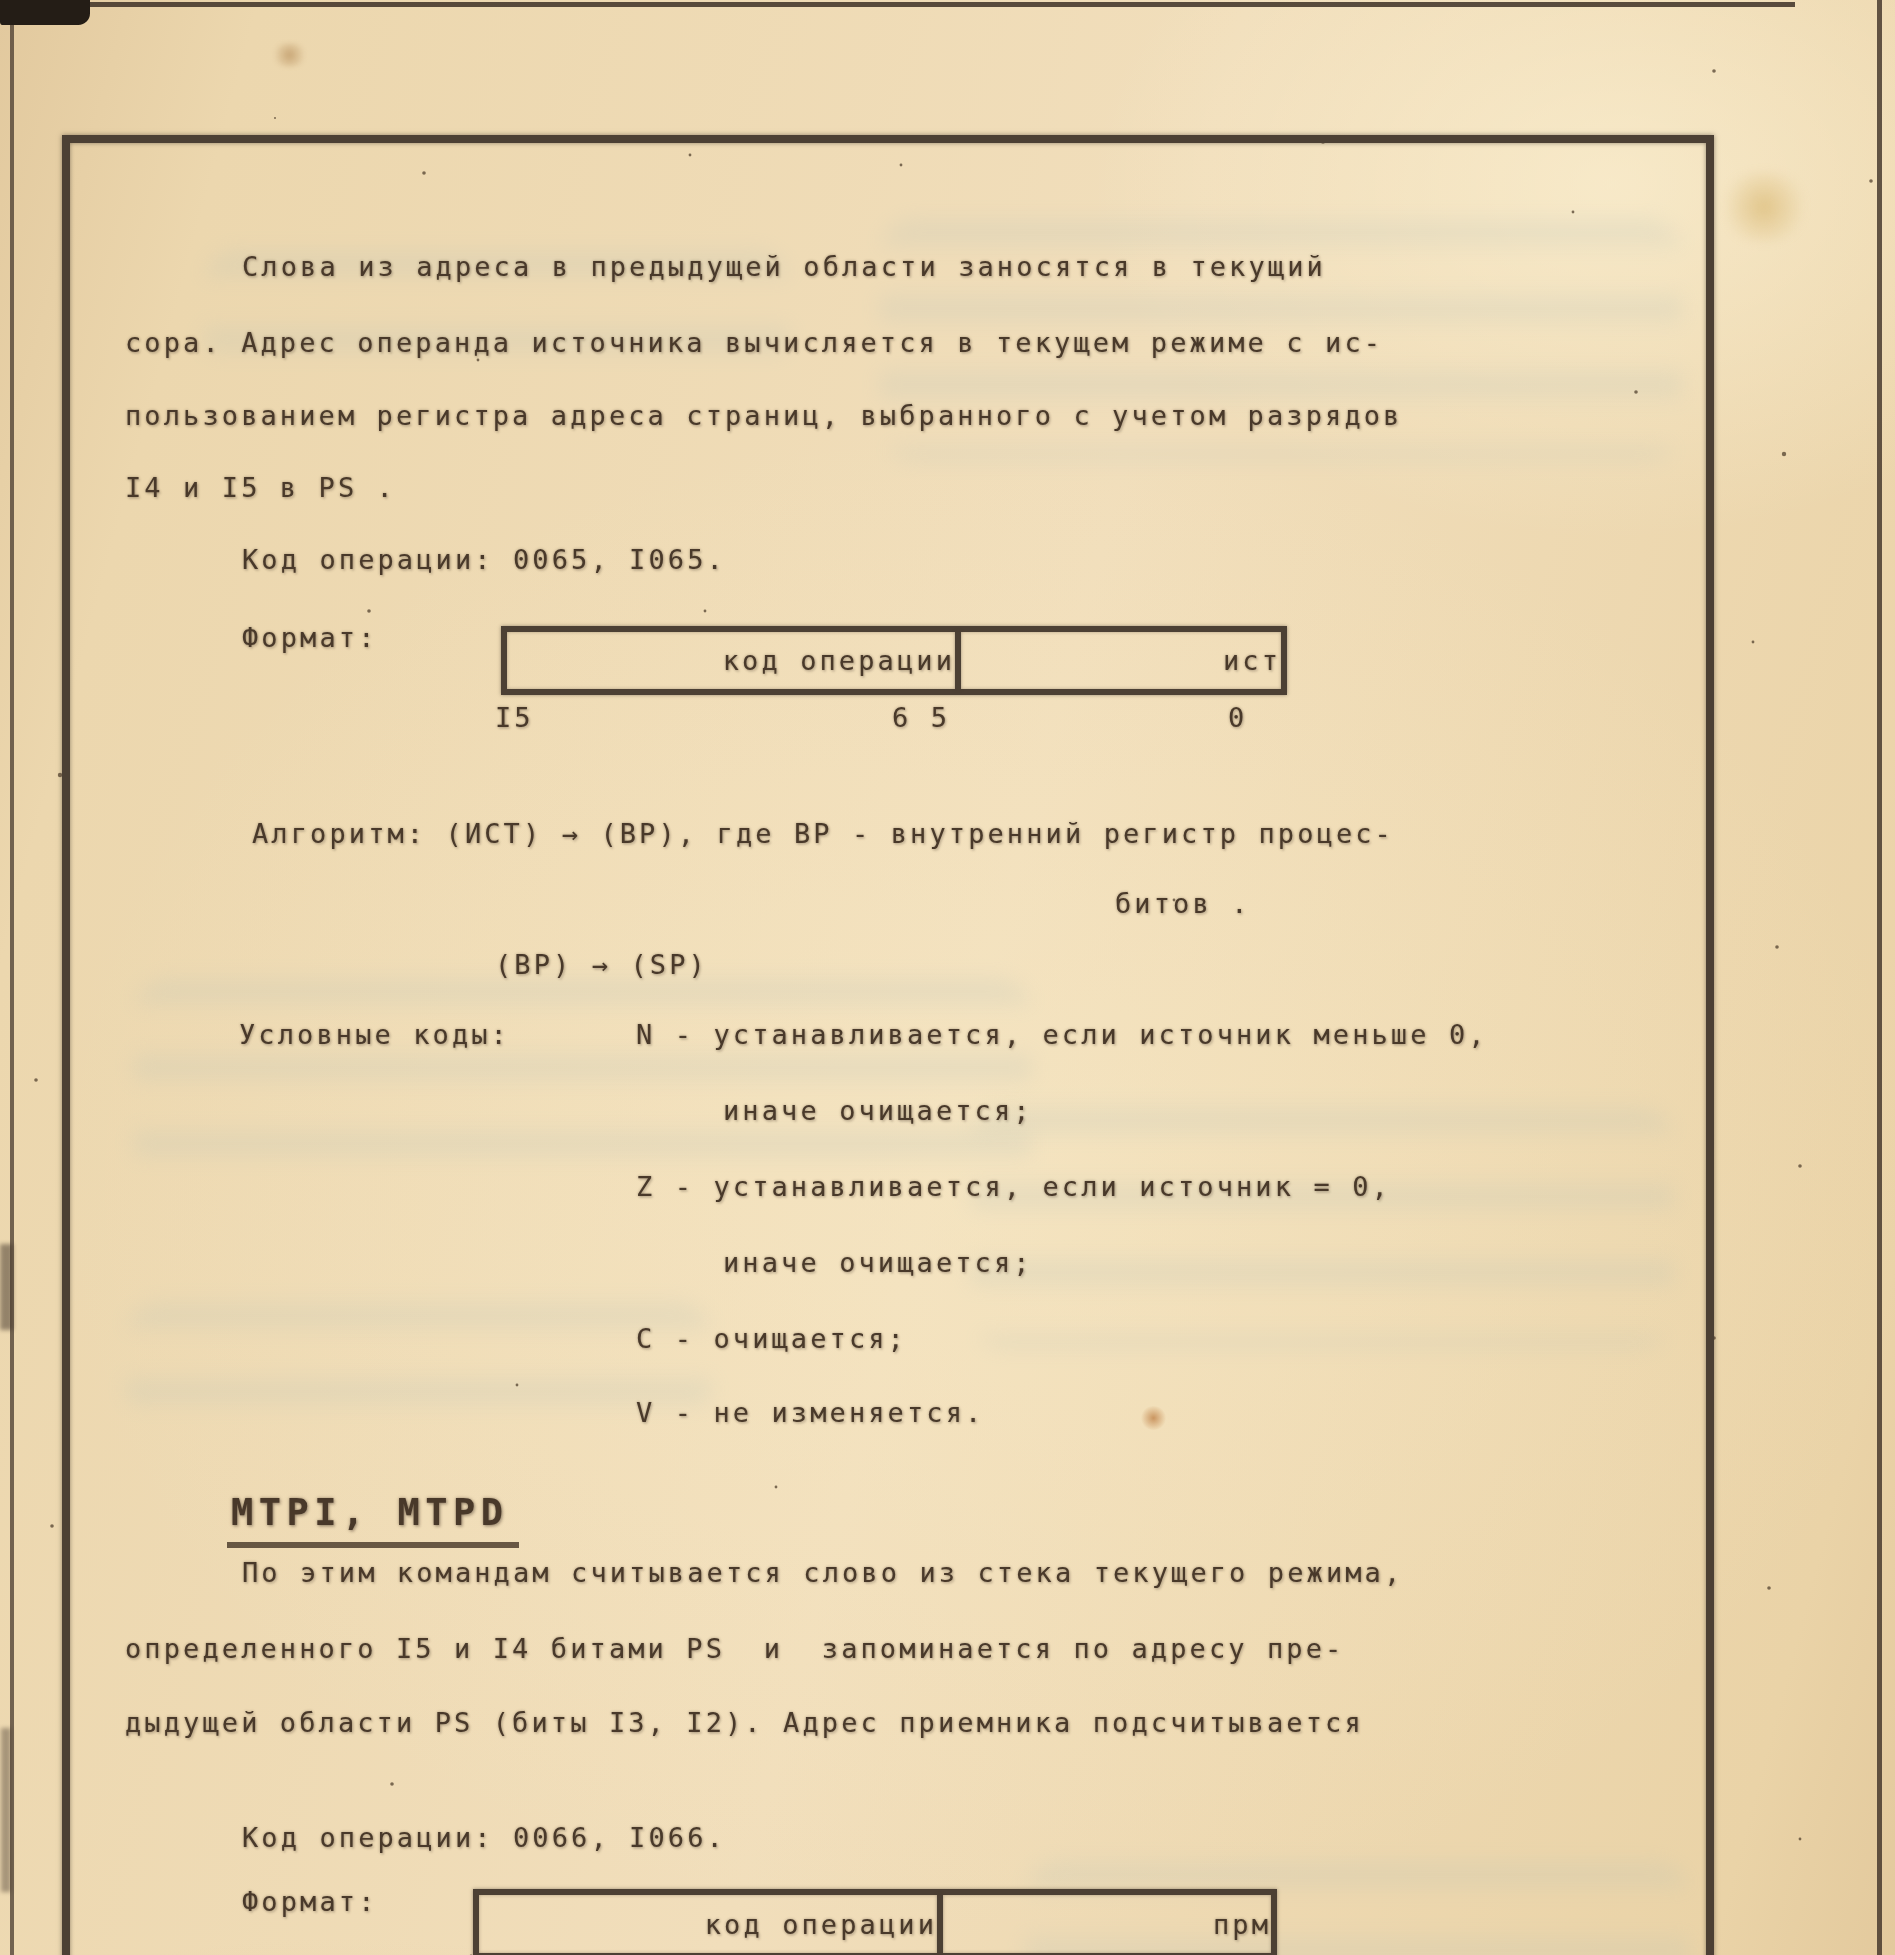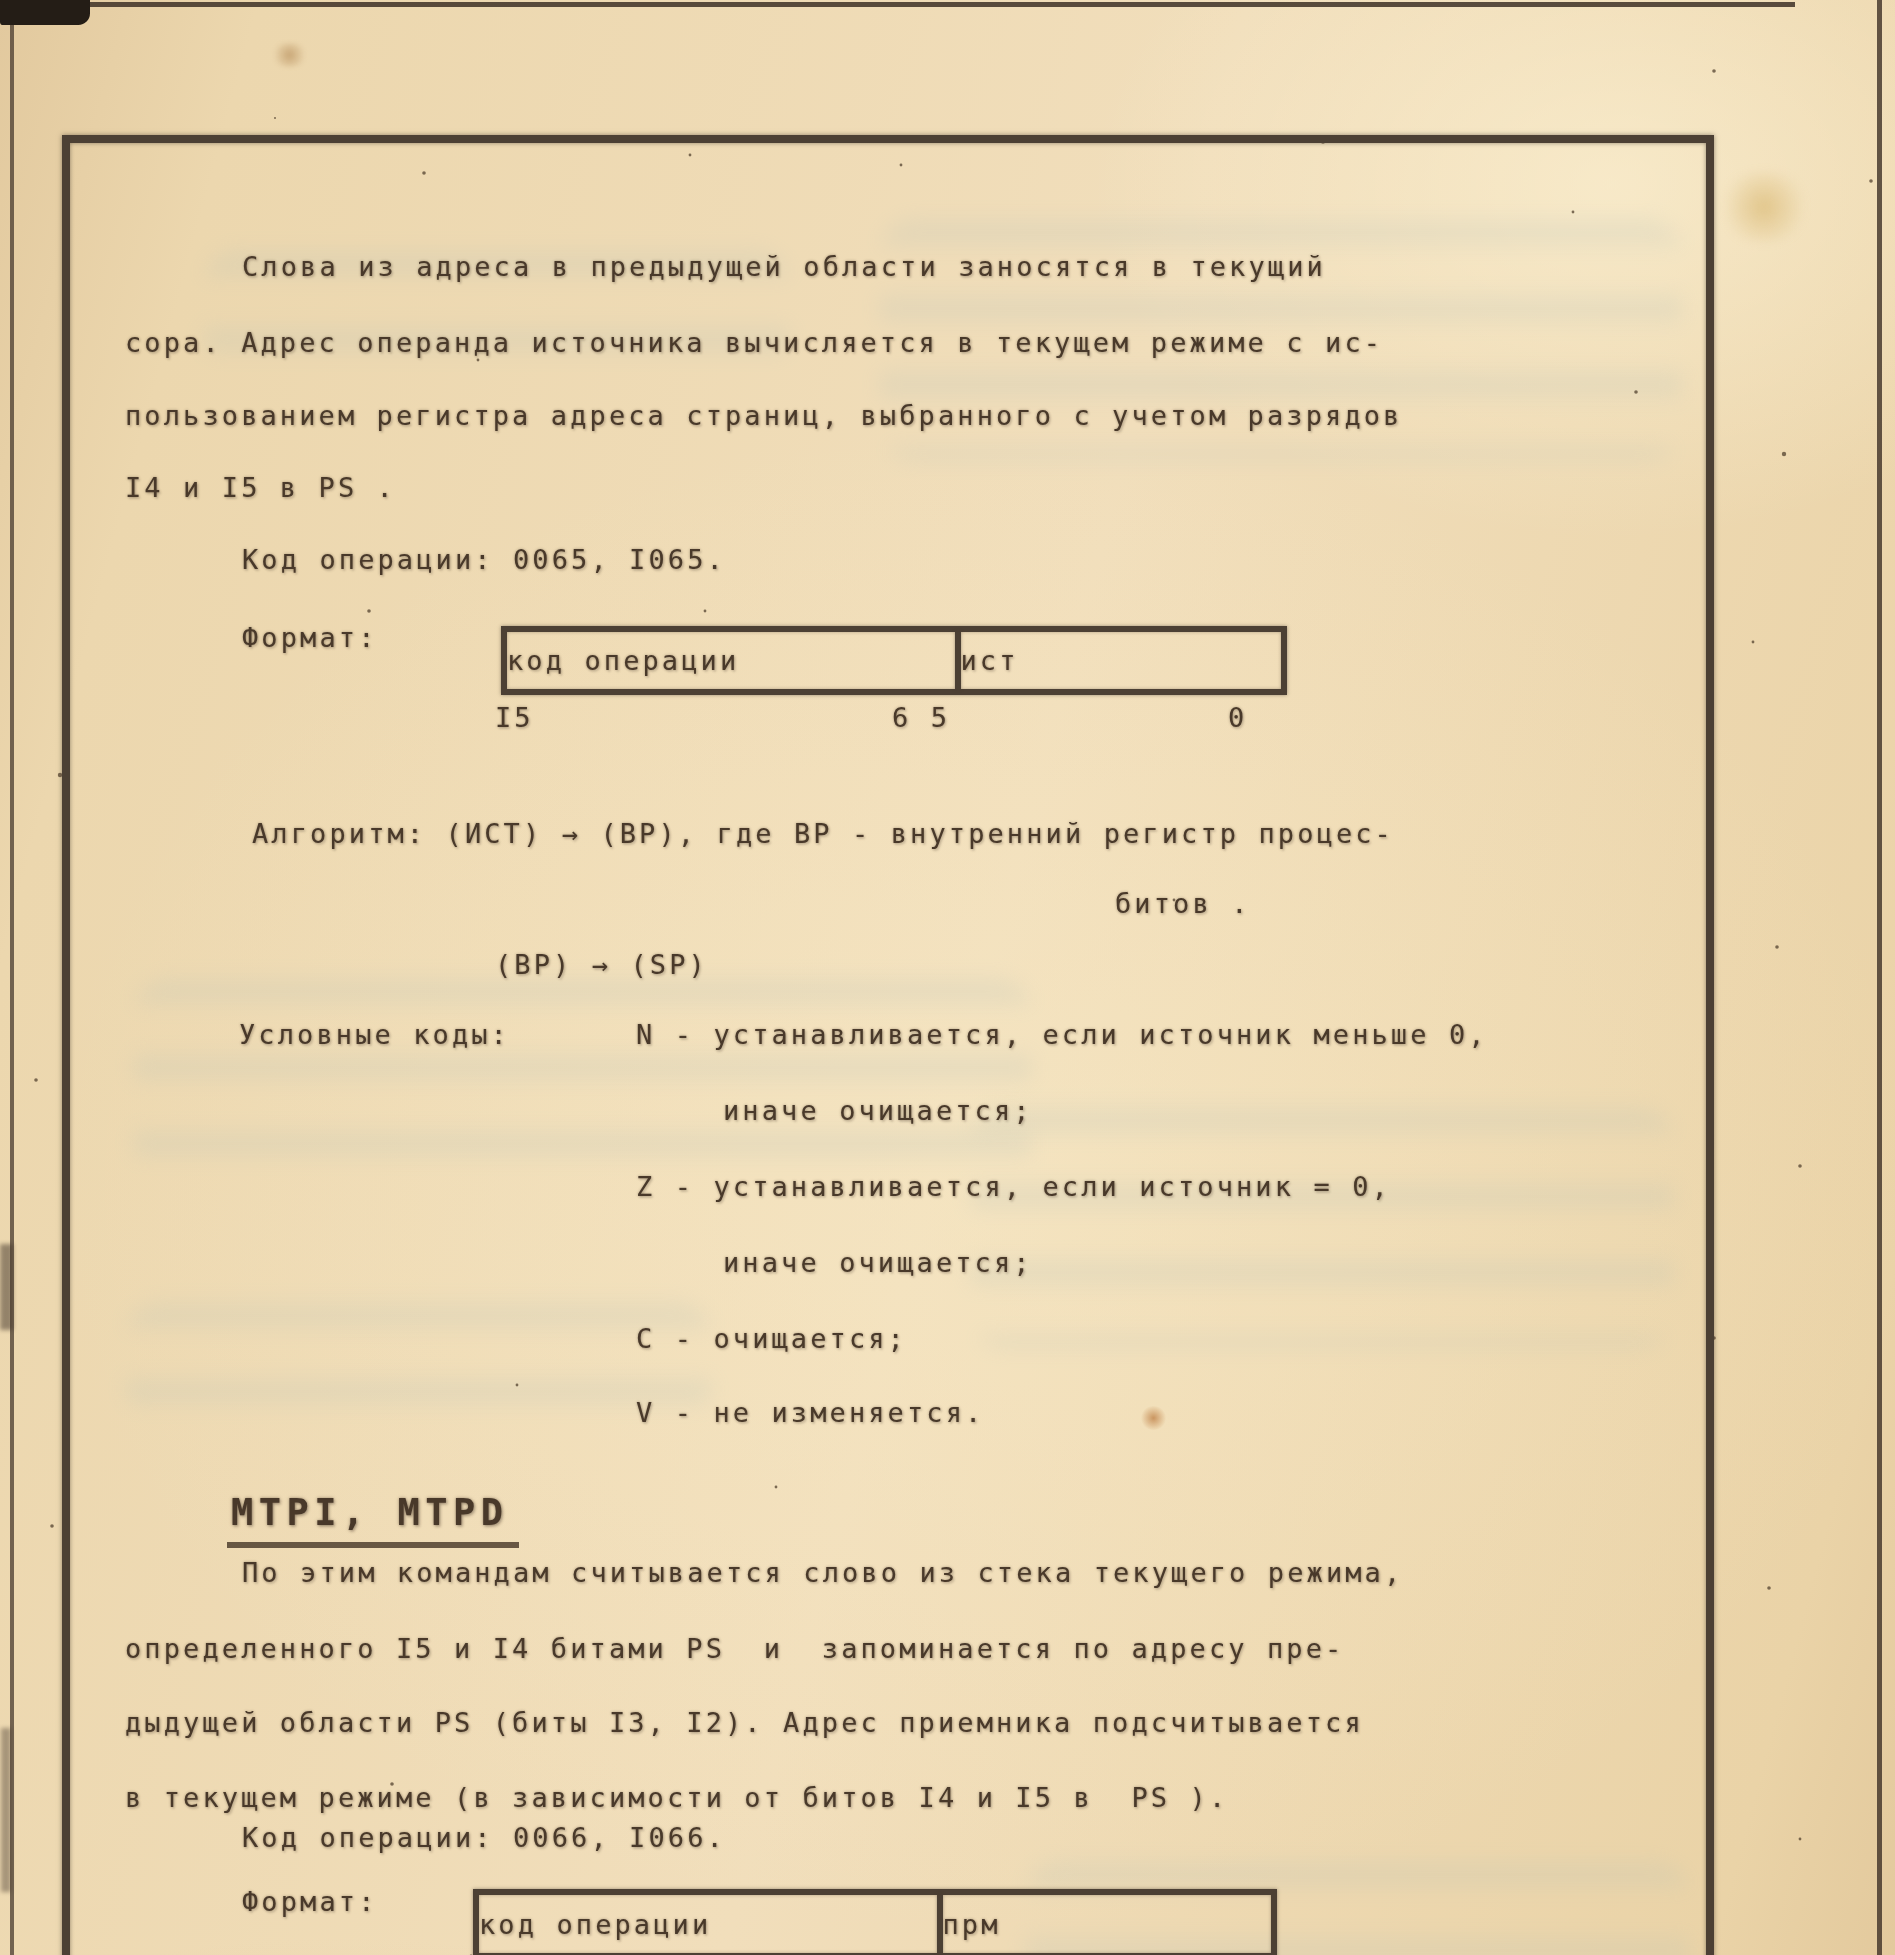--- a/index.html
+++ b/index.html
@@ -29,21 +29,21 @@
   .frame{
     position:absolute;left:62px;top:135px;width:1652px;height:2433px;
     border:8.6px solid #4c4034;box-sizing:border-box;
     box-shadow:0 0 4.7px rgba(70,58,46,.55), inset 0 0 4.7px rgba(70,58,46,.55);
   }
   .fbox{
     position:absolute;border:6.3px solid #4c4034;box-sizing:border-box;
     box-shadow:0 0 3.5px rgba(70,58,46,.5), inset 0 0 3.5px rgba(70,58,46,.4);
     display:flex;
   }
-  .fbox .cell{display:flex;align-items:center;justify-content:flex-start;height:100%;}
+  .fbox .cell{display:flex;align-items:center;justify-content:flex-end;height:100%;}
   .fbox .divider{width:5.5px;background:#4c4034;height:100%;box-shadow:0 0 3.1px rgba(70,58,46,.5);}
   .bleed{
     position:absolute;opacity:.30;filter:blur(10.2px);border-radius:35px;
     background:repeating-linear-gradient(180deg, rgba(178,192,184,.60) 0 27px, rgba(178,192,184,0) 27px 76px);
   }
   .edge{position:absolute;background:#3d3026;}
   .stain{position:absolute;border-radius:50%;}
   .specks{
     position:absolute;left:274px;top:117px;width:2.3px;height:2.3px;border-radius:50%;background:#53422f;opacity:.75;
     box-shadow:
@@ -118,21 +118,20 @@
   <div class="t" style="left:636px;top:1171px">Z - устанавливается, если источник = 0,</div>
   <div class="t" style="left:723px;top:1247px">иначе очищается;</div>
   <div class="t" style="left:636px;top:1323px">C - очищается;</div>
   <div class="t" style="left:636px;top:1397px">V - не изменяется.</div>
 
   <div class="t h" style="left:227px;top:1491px">MTPI, MTPD</div>
 
   <div class="t" style="left:242px;top:1557px">По этим командам считывается слово из стека текущего режима,</div>
   <div class="t" style="left:125px;top:1633px">определенного I5 и I4 битами PS  и  запоминается по адресу пре-</div>
   <div class="t" style="left:125px;top:1707px">дыдущей области PS (биты I3, I2). Адрес приемника подсчитывается</div>
-  <div class="t" style="left:125px;top:1782px">в текущем режиме (в зависимости от битов I4 и I5 в  PS ).</div>
 
   <div class="t" style="left:242px;top:1822px">Код операции: 0066, I066.</div>
   <div class="t" style="left:242px;top:1886px">Формат:</div>
 
   <div class="fbox" style="left:473px;top:1889px;width:804px;height:70px">
     <div class="cell" style="width:458px">
         <span class="t" style="position:static">код операции</span>
       </div>
     <div class="divider"></div>
     <div class="cell" style="flex:1">

